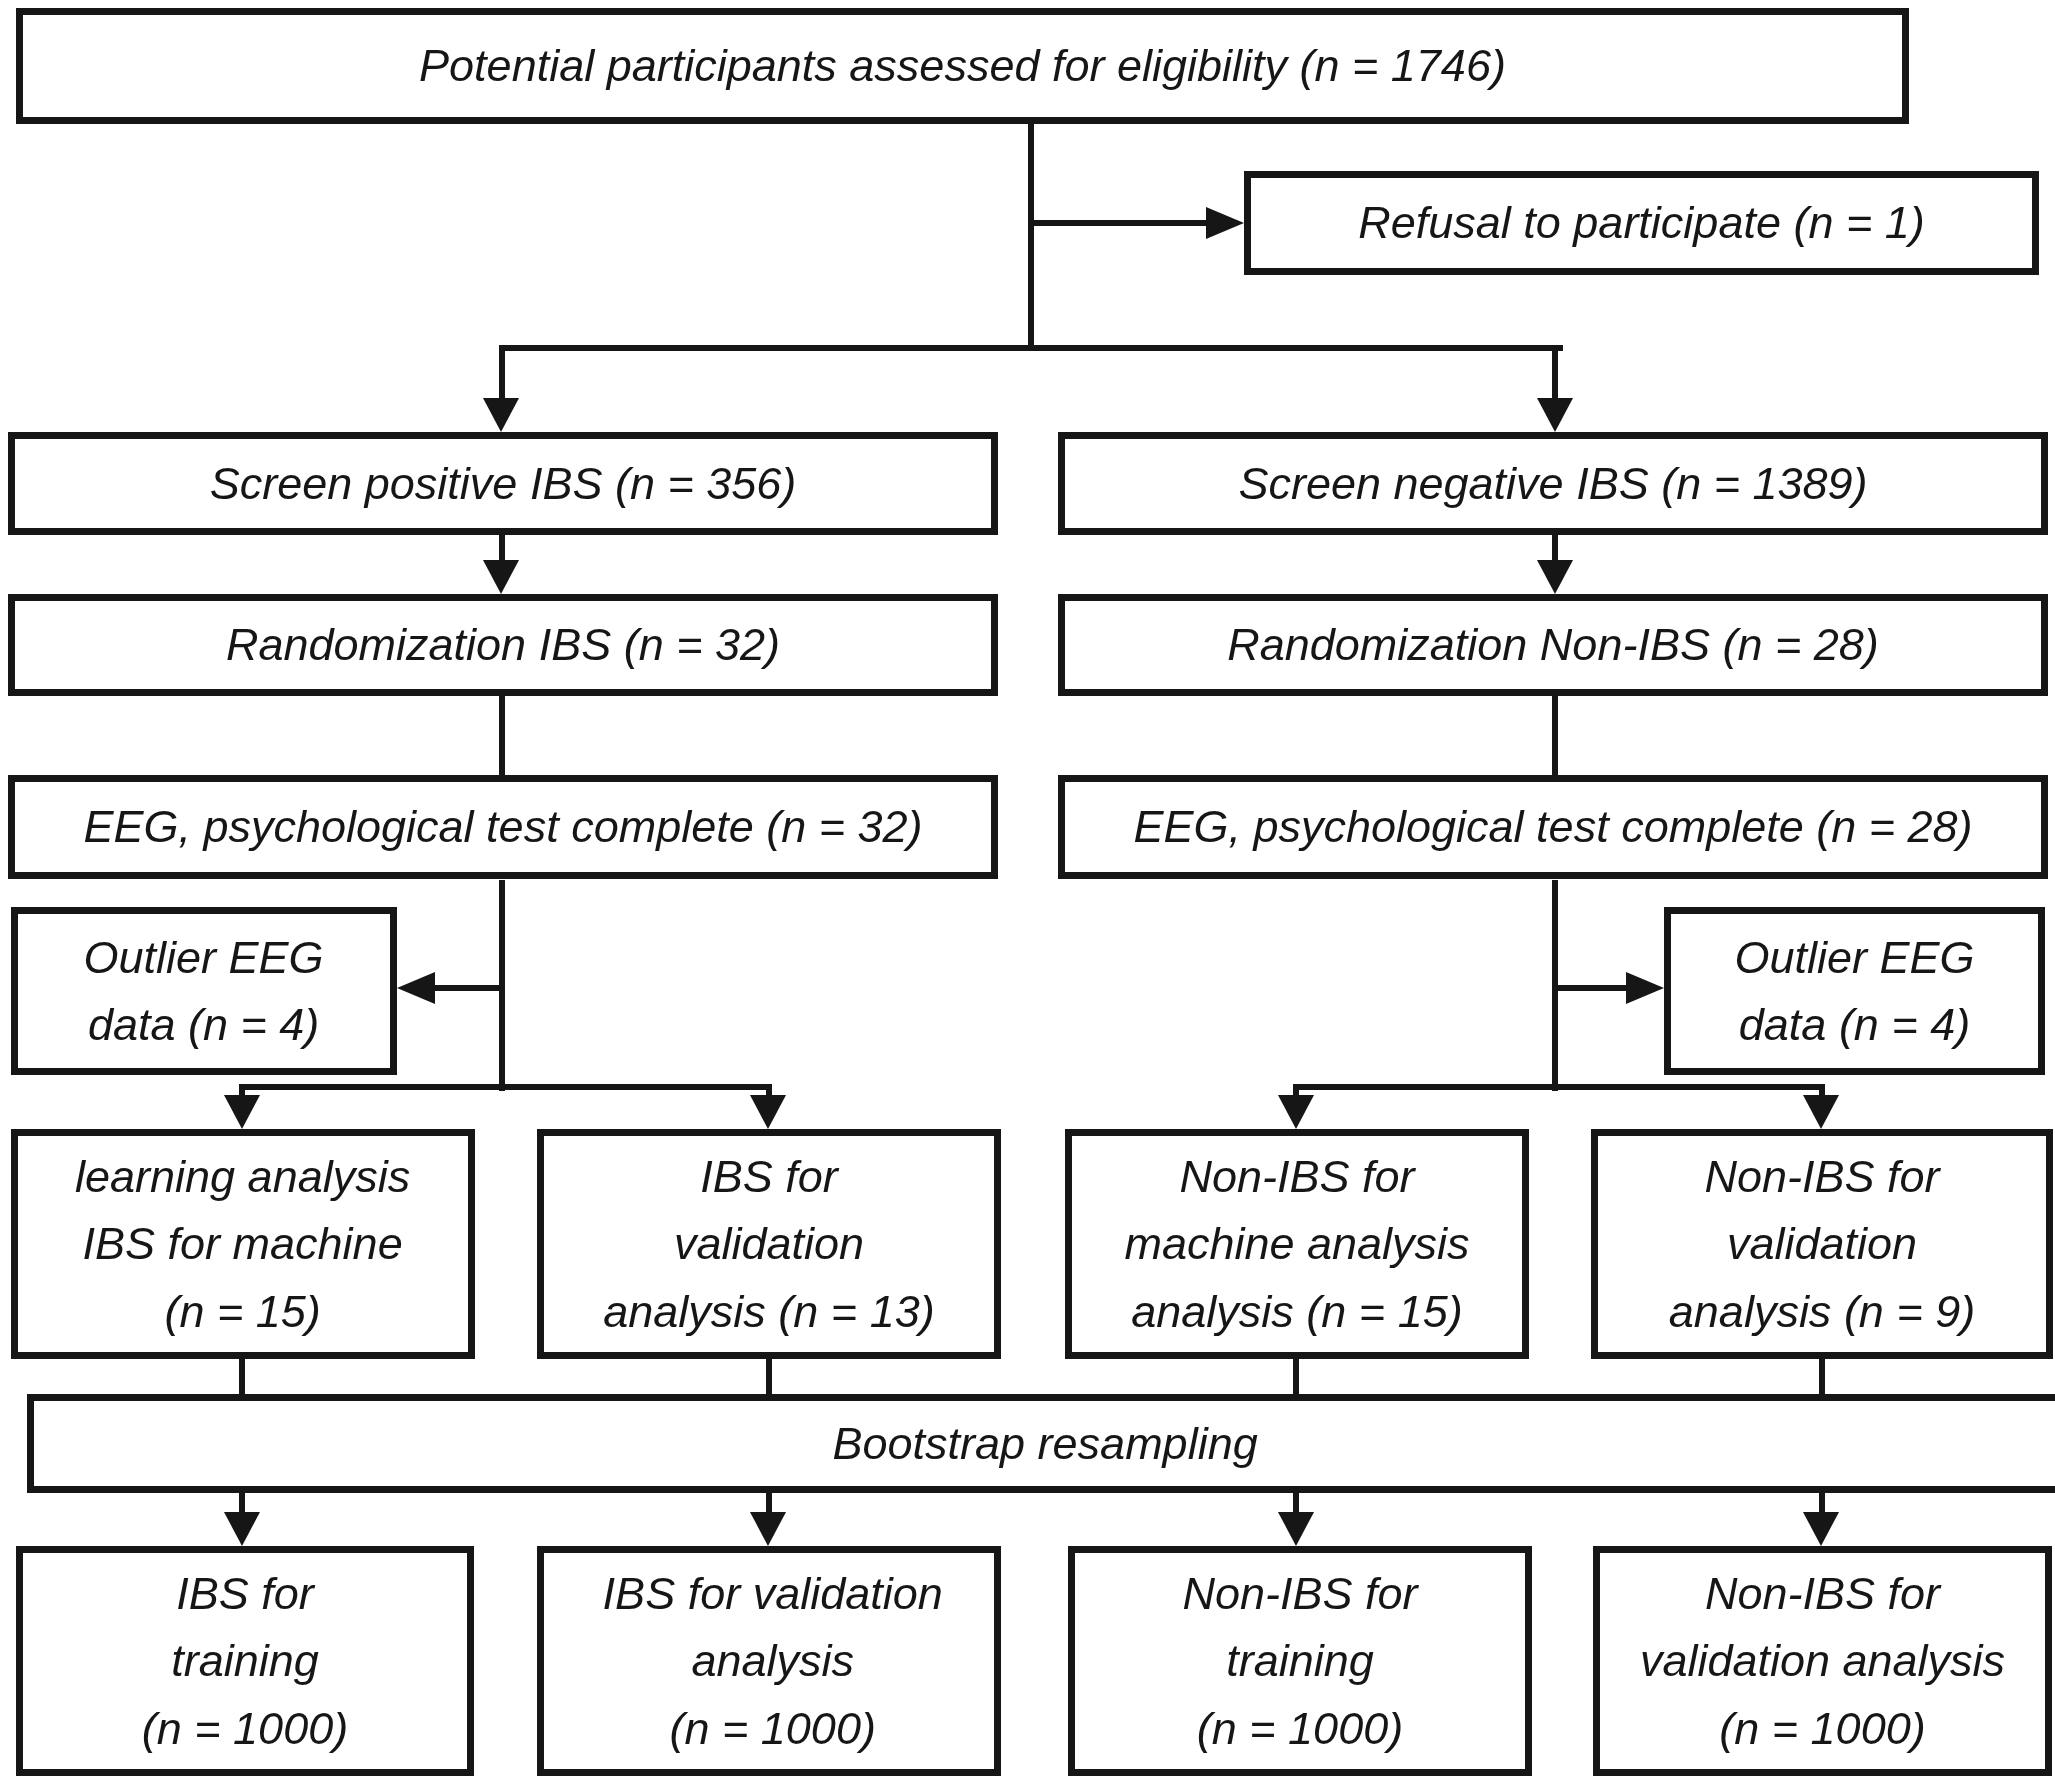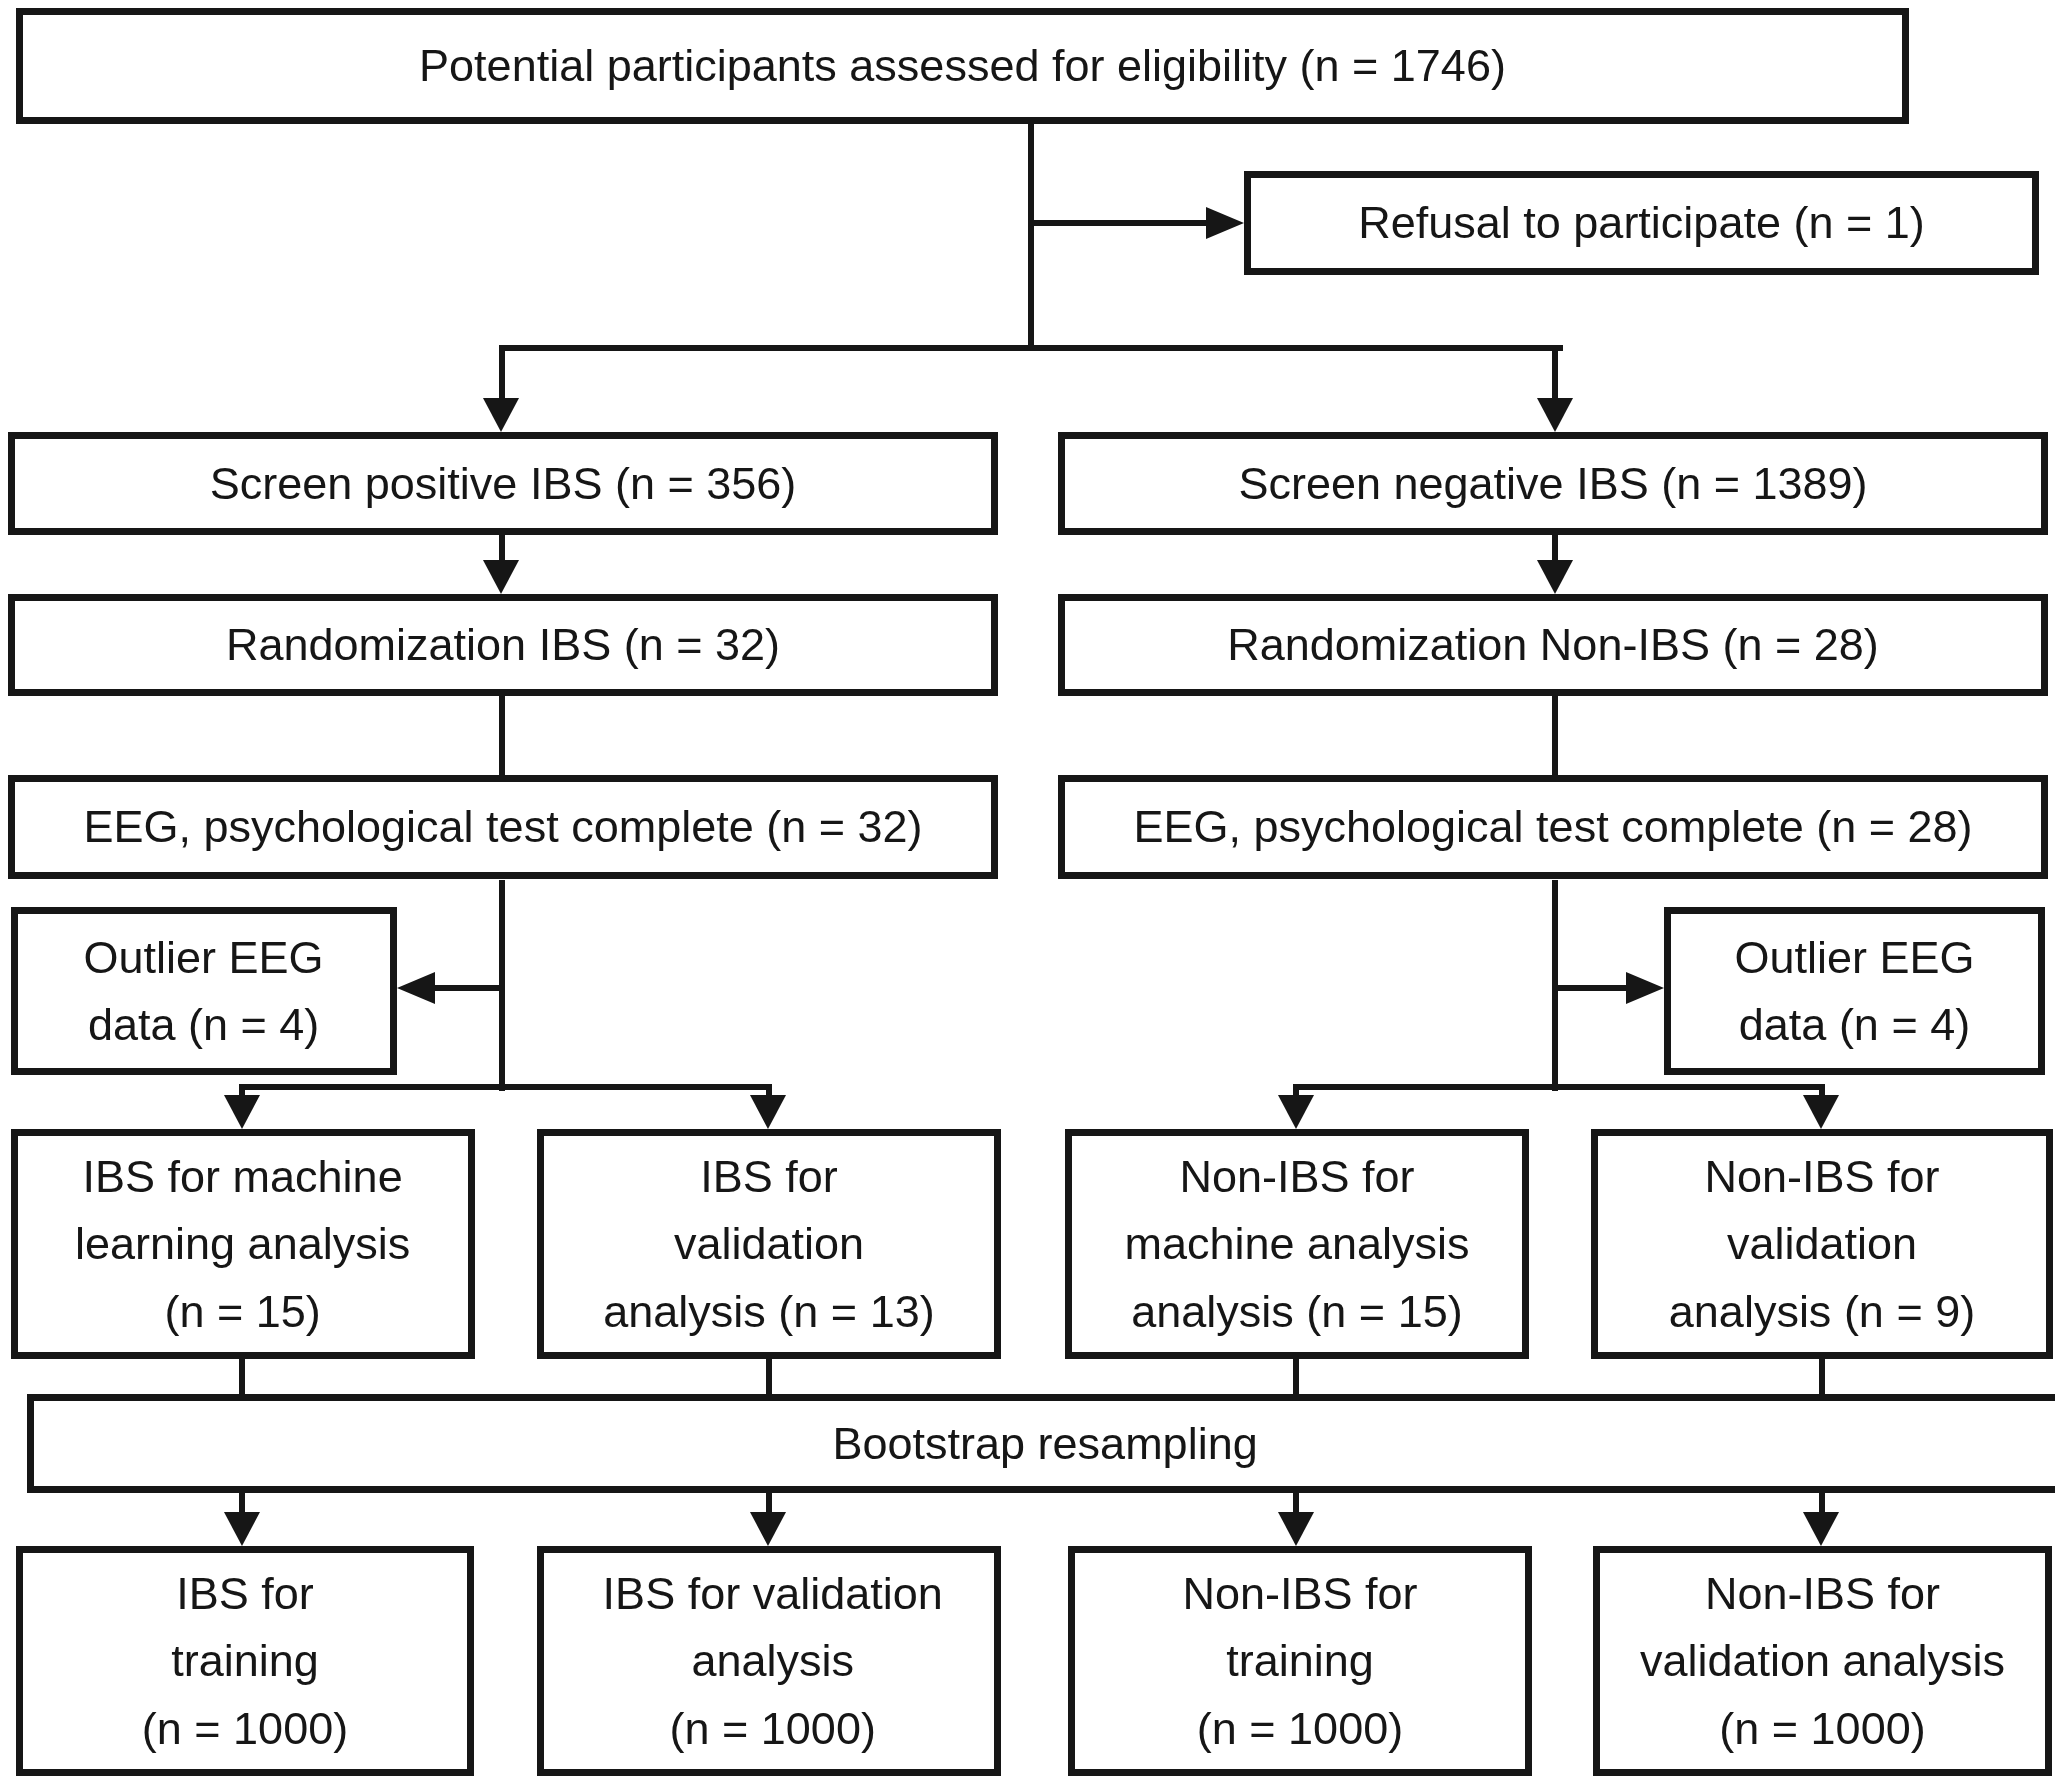--- a/index.html
+++ b/index.html
@@ -23,20 +23,21 @@
     background:var(--bg);
     border:7.4px solid var(--line);
     display:flex;
     flex-direction:column;
     align-items:center;
     justify-content:center;
     text-align:center;
     font-size:45px;
     line-height:1.5;
     padding:0 10.6px;
+    font-style:italic;
   }
   .box .ln{display:block;}
   .hline,.vline{position:absolute;background:var(--line);}
   .arr{position:absolute;width:0;height:0;}
   .arr-down{
     border-left:18.6px solid transparent;
     border-right:18.6px solid transparent;
     border-top:34px solid var(--line);
   }
   .arr-right{
@@ -126,22 +127,22 @@
   <div class="vline" style="left:766px;top:1084px;width:6.4px;height:18.6px;"></div>
   <div class="arr arr-down" style="left:750px;top:1095px;"></div>
 
   <div class="hline" style="left:1293px;top:1084px;width:532px;height:6.4px;"></div>
   <div class="vline" style="left:1293px;top:1084px;width:6.4px;height:18.6px;"></div>
   <div class="arr arr-down" style="left:1278px;top:1095px;"></div>
   <div class="vline" style="left:1819px;top:1084px;width:6.4px;height:18.6px;"></div>
   <div class="arr arr-down" style="left:1803px;top:1095px;"></div>
 
   <div class="box" style="left:10.6px;top:1129px;width:464px;height:230px;">
+    <span class="ln">learning analysis</span>
     <span class="ln">IBS for machine</span>
-    <span class="ln">learning analysis</span>
     <span class="ln">(n = 15)</span>
   </div>
   <div class="box" style="left:537px;top:1129px;width:464px;height:230px;">
     <span class="ln">IBS for</span>
     <span class="ln">validation</span>
     <span class="ln">analysis (n = 13)</span>
   </div>
   <div class="box" style="left:1065px;top:1129px;width:464px;height:230px;">
     <span class="ln">Non-IBS for</span>
     <span class="ln">machine analysis</span>

